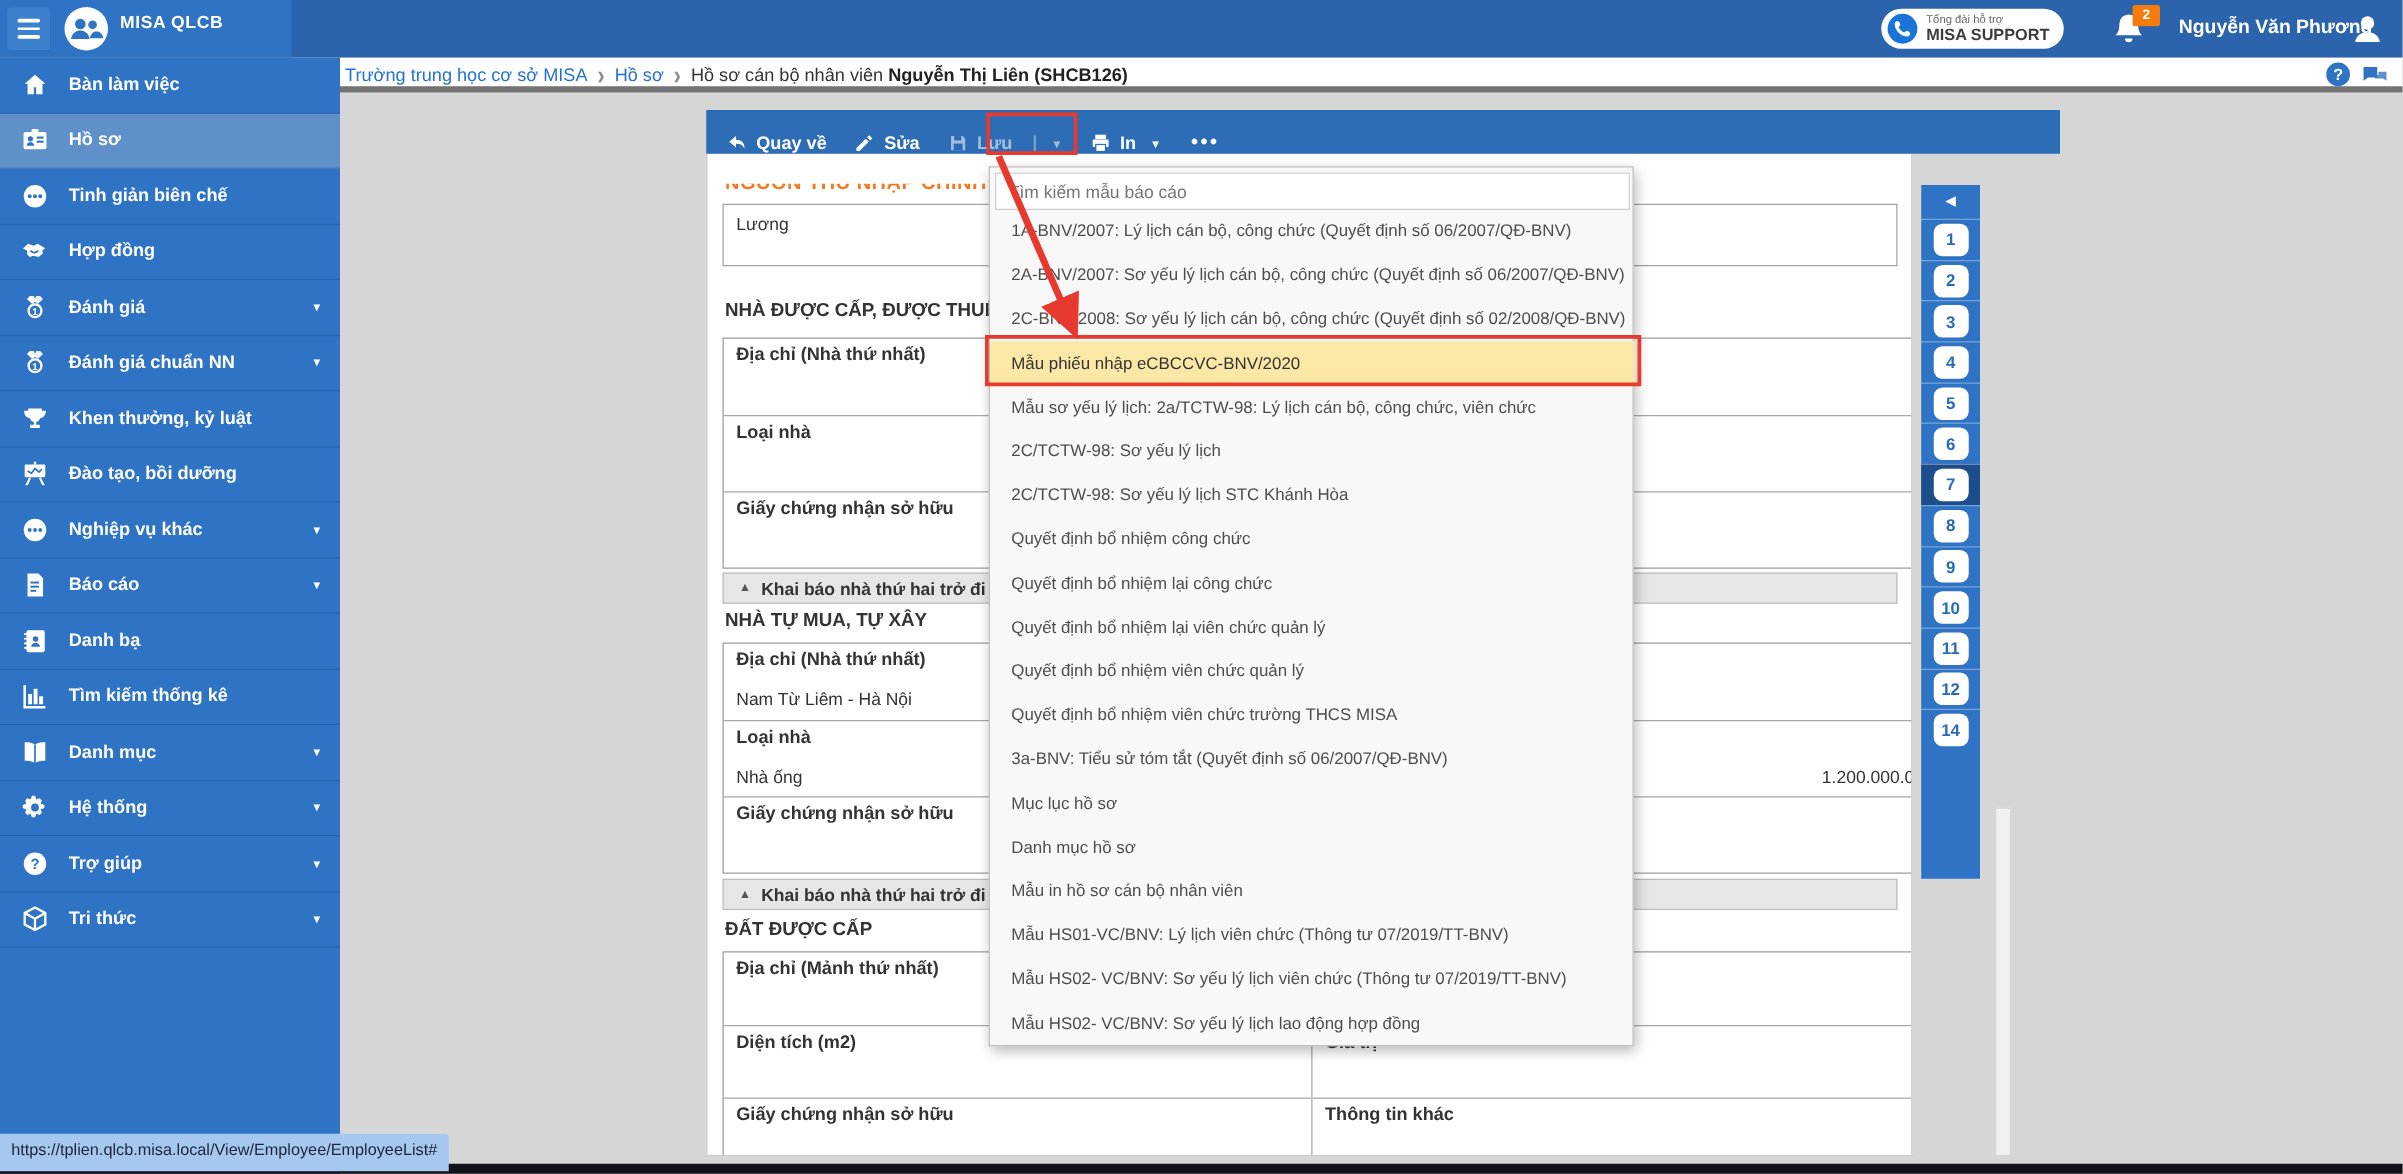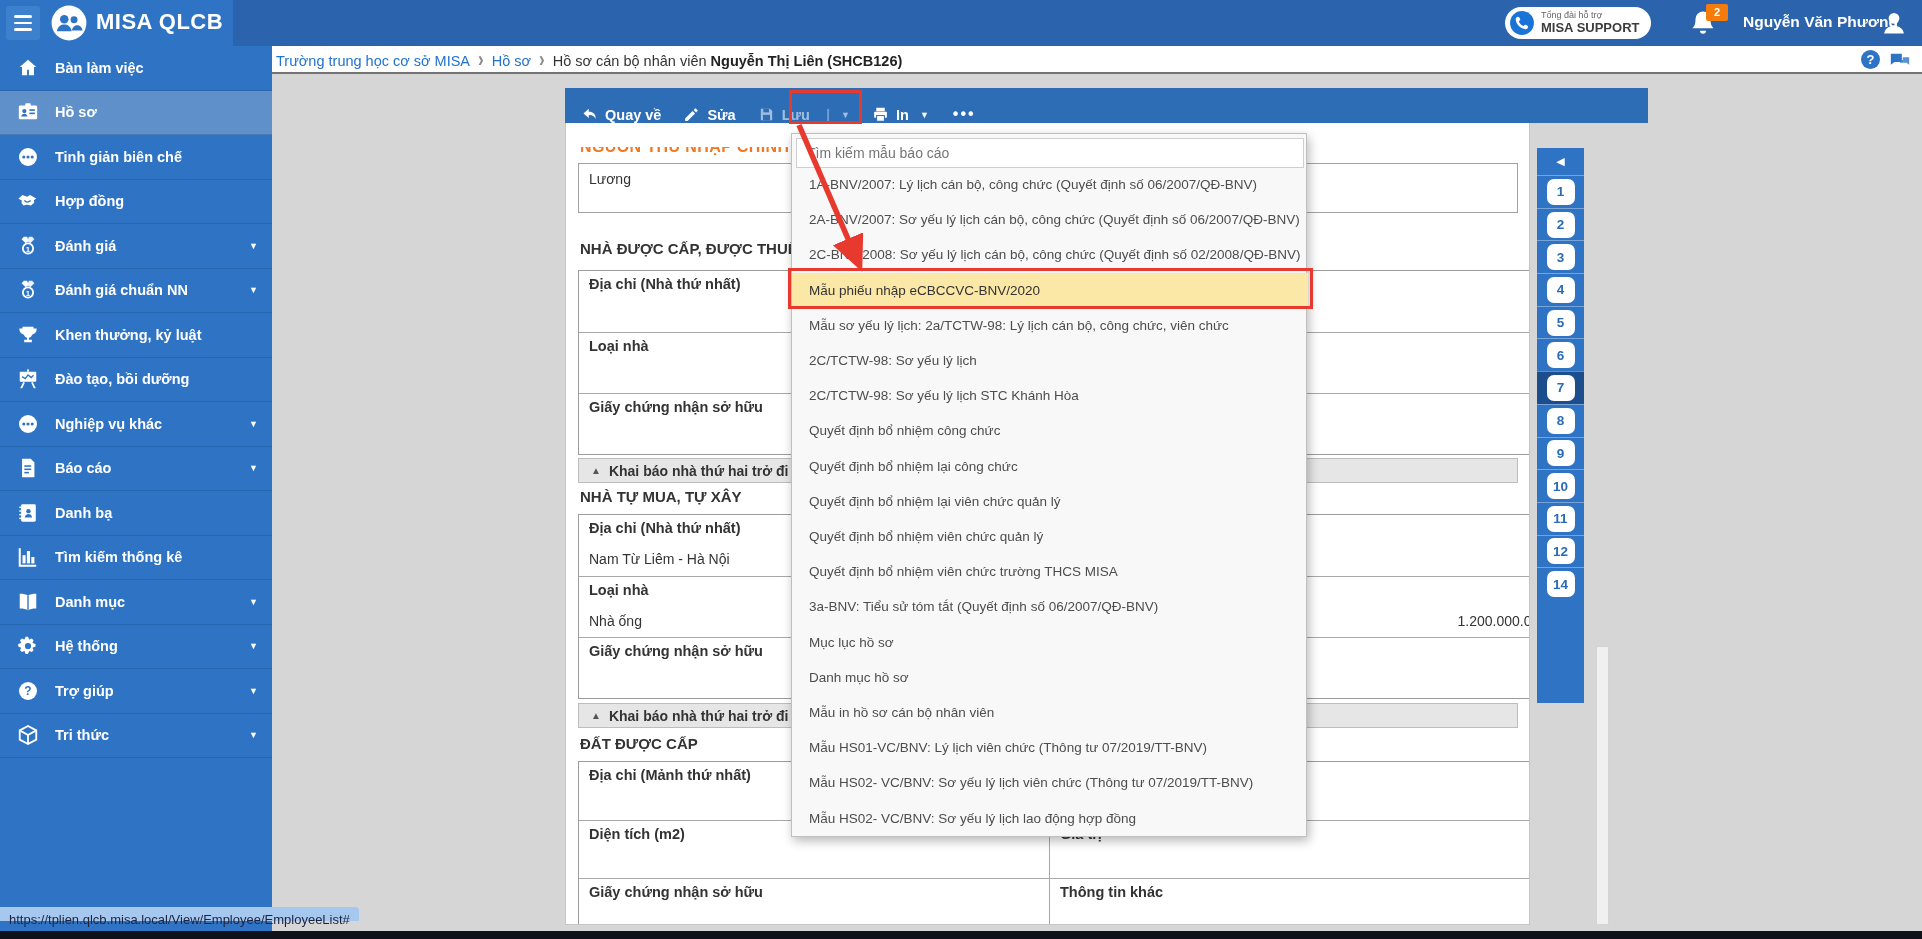--- a/index.html
+++ b/index.html
@@ -5,34 +5,34 @@
   * { margin:0; padding:0; box-sizing:border-box; }
   html,body { width:1922px; height:939px; overflow:hidden; background:#d6d6d6;
     font-family:"Liberation Sans","DejaVu Sans",sans-serif; }
 
   
   #app-header { position:absolute; left:0; top:0; width:1922px; height:46px; background:#2b63ac; z-index:6; }
   #header-left { position:absolute; left:0; top:0; width:233px; height:46px; background:#2f74c4; }
   #hamburger { position:absolute; left:6px; top:6px; width:34px; height:34px; background:#3d80cd; border-radius:3px; cursor:pointer; }
   #hamburger .bar { position:absolute; left:8px; width:18px; height:2.6px; background:#fff; border-radius:2px; }
   #logo-circle { position:absolute; left:50px; top:4px; width:38px; height:38px; }
-  #app-title { position:absolute; left:96px; top:9px; color:#fff; font-size:22px; font-weight:bold; letter-spacing:.5px; }
+  #app-title { position:absolute; left:96px; top:9px; color:#fff; font-size:14px; font-weight:bold; letter-spacing:.5px; }
   #support-pill { position:absolute; left:1505px; top:7px; width:146px; height:32px; background:#fff; border-radius:17px; display:flex; align-items:center; cursor:pointer; }
   #support-pill .ph { width:26px; height:26px; margin-left:4px; }
   #support-pill .txt { margin-left:6px; line-height:1.05; }
   #support-pill .t1 { font-size:9px; color:#666; }
   #support-pill .t2 { font-size:13px; font-weight:bold; color:#3c3c3c; }
   #bell-wrap { position:absolute; left:1688px; top:9px; width:30px; height:30px; cursor:pointer; }
   #bell-badge { position:absolute; left:1706px; top:4px; min-width:22px; height:17px; background:#f57c0c; color:#fff;
     font-size:11px; font-weight:bold; text-align:center; line-height:17px; border-radius:2px; padding:0 3px; }
   #user-name { position:absolute; left:1743px; top:13px; color:#fff; font-size:15.5px; font-weight:bold; cursor:pointer; }
   #user-avatar { position:absolute; left:1880px; top:9px; width:28px; height:28px; cursor:pointer; }
 
   
-  #breadcrumb-bar { position:absolute; left:233px; top:46px; width:1689px; height:28px; background:#fff; border-bottom:2px solid #737373; z-index:2; }
+  #breadcrumb-bar { position:absolute; left:233px; top:46px; width:1689px; height:28px; background:#fff; border-bottom:5px solid #737373; z-index:2; }
   #breadcrumb { position:absolute; left:17px; top:5px; font-size:14.5px; display:flex; align-items:center; gap:8px; white-space:nowrap; }
   .bc-link { color:#2273cf; cursor:pointer; }
   .bc-sep { color:#8a8a8a; font-size:17px; font-weight:bold; transform:scaleY(1.25); }
   .bc-cur { color:#333; }
   .bc-cur b { color:#222; }
   #bc-help { position:absolute; left:1628px; top:4px; width:19px; height:19px; background:#2f74c4; color:#fff; border-radius:50%;
     font-size:13px; font-weight:bold; text-align:center; line-height:19px; cursor:pointer; }
   #bc-chat { position:absolute; left:1656px; top:4px; width:22px; height:20px; cursor:pointer; }
 
   
@@ -92,21 +92,21 @@
   #dd-items { position:absolute; left:0; top:33px; right:0; bottom:0; }
   .dd-item { position:absolute; left:0; width:516px; height:35.2px; font-size:13.5px; color:#4d4d4d; line-height:35.2px;
     padding-left:17px; white-space:nowrap; overflow:hidden; cursor:pointer; }
   .dd-item.highlight { background:#fbe7a6; color:#333; }
 
   
   .anno-box { position:absolute; border:3px solid #e8392e; z-index:8; pointer-events:none; }
   #anno-arrow { position:absolute; left:0; top:0; width:1922px; height:939px; z-index:8; pointer-events:none; }
 
   
-  #status-tooltip { position:absolute; left:0; top:907px; height:14px; background:#a6c8ee; color:#1c2340; font-size:13px;
+  #status-tooltip { position:absolute; left:0; top:907px; height:30px; background:#a6c8ee; color:#1c2340; font-size:13px;
     line-height:26px; padding:0 9px; border-top-right-radius:3px; z-index:10; white-space:nowrap; }
 </style>
 </head>
 <body>
 
 <div id="app-header">
   <div id="header-left"></div>
   <div id="hamburger">
     <span class="bar" style="top:9px"></span>
       <span class="bar" style="top:15.5px"></span>

